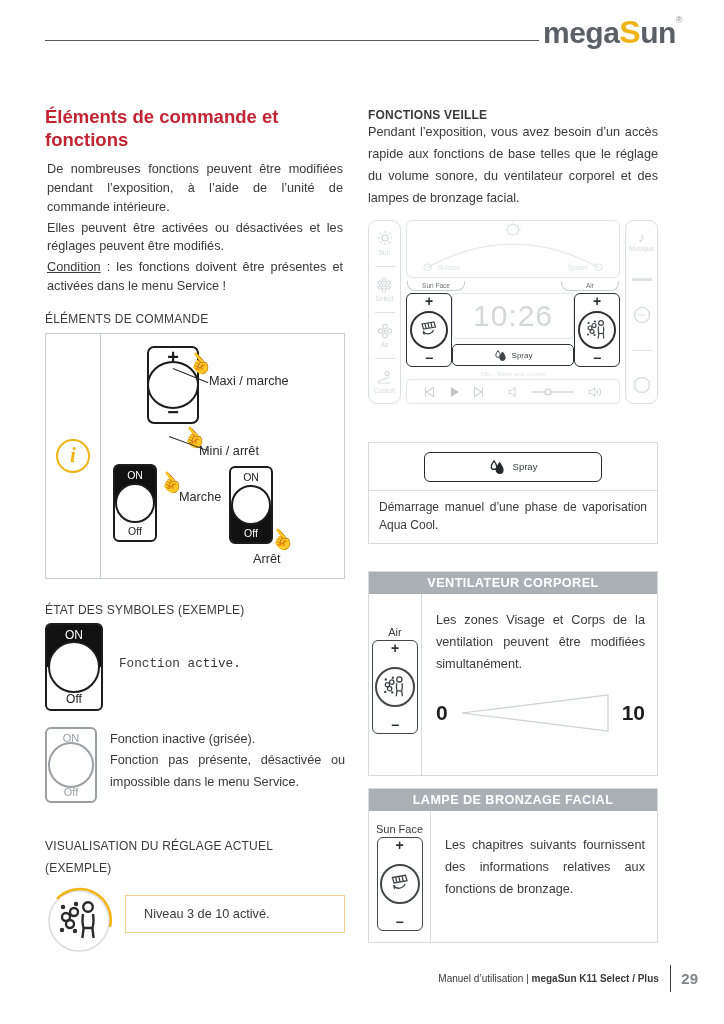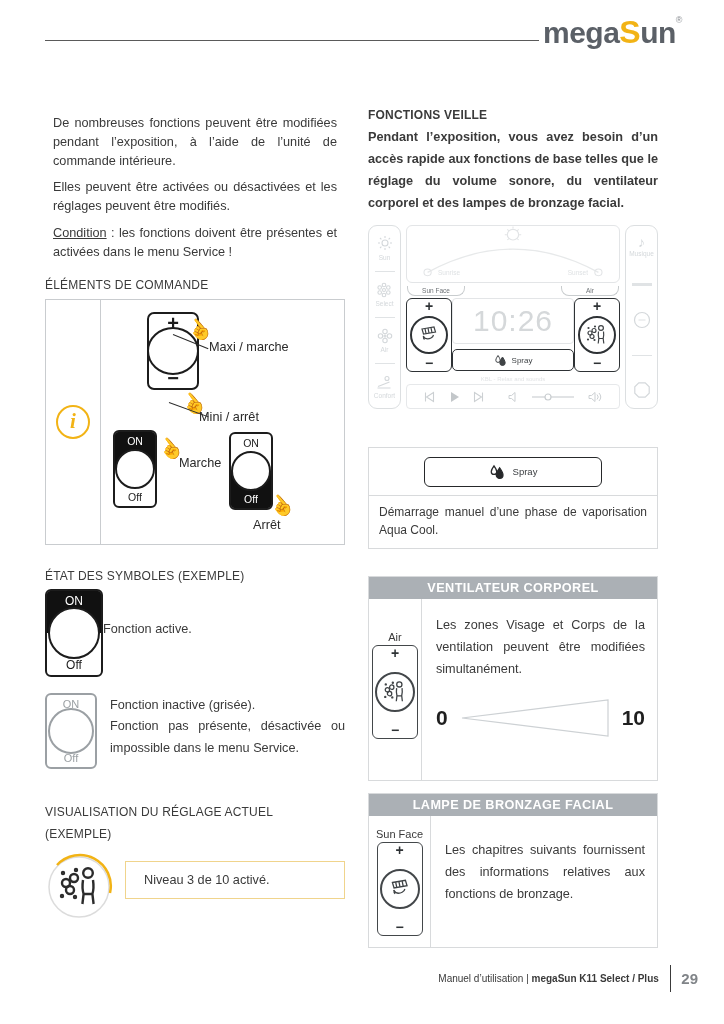--- a/index.html
+++ b/index.html
@@ -13,21 +13,21 @@
   .header { position:absolute; left:45px; right:42px; top:16px; display:flex; align-items:flex-end; }
   .header-rule { flex:1; border-bottom:1.5px solid #5a5a5a; margin-bottom:7px; }
   .logo { font-size:30px; font-weight:bold; color:#5b6067; letter-spacing:-0.5px; line-height:1; margin-left:4px; white-space:nowrap; }
   .logo .lg-yellow { color:#f2b315; font-size:32px; }
   .logo .lg-reg { font-size:9px; vertical-align:top; color:#8a8e93; font-weight:normal; }
   
   .col-left  { position:absolute; left:45px;  top:106px; width:300px; }
   .col-right { position:absolute; left:368px; top:108px; width:290px; }
   .red-title { color:#c22431; font-size:18.5px; font-weight:bold; line-height:1.22; margin-bottom:9px; }
   .body-text { font-size:12.7px; line-height:1.48; text-align:justify; }
-  .body-text p { margin:8px; }
+  .body-text p { margin:2px; }
   .u { text-decoration:underline; }
   .mini-heading { font-size:12px; letter-spacing:0.2px; color:#3a3a3a; }
   .bold { font-weight:bold; }
   
   .diagram { margin-top:7px; height:246px; border:1px solid #c9cccf; display:flex; background:#fff; }
   .diagram-left { width:55px; border-right:1px solid #c9cccf; display:flex; align-items:center; justify-content:center; }
   .info-circle { width:34px; height:34px; border:2.5px solid #f2b315; border-radius:50%; color:#f2b315;
     font-family:"Liberation Serif", serif; font-style:italic; font-weight:bold; font-size:21px;
     display:flex; align-items:center; justify-content:center; }
   .diagram-main { position:relative; flex:1; }
@@ -145,20 +145,21 @@
 </svg>
 
 <div class="page">
 
   <div class="header">
     <div class="header-rule"></div>
     <div class="logo"><span class="lg-gray">mega</span><span class="lg-yellow">S</span><span class="lg-gray">un</span><span class="lg-reg">®</span></div>
   </div>
 
   <div class="col-left">
+    <div class="red-title">Éléments de commande et fonctions</div>
     <div class="body-text">
       <p>De nombreuses fonctions peuvent être modifiées pendant l’exposition, à l’aide de l’unité de commande intérieure.</p>
       <p>Elles peuvent être activées ou désactivées et les réglages peuvent être modifiés.</p>
       <p><span class="u">Condition</span><span> : les fonctions doivent être présentes et activées dans le menu Service !</span></p>
     </div>
 
     <div class="mini-heading" style="margin-top:16px;">ÉLÉMENTS DE COMMANDE</div>
 
     <div class="diagram">
       <div class="diagram-left">
@@ -196,21 +197,21 @@
     </div>
 
     <div class="mini-heading" style="margin-top:24px;">ÉTAT DES SYMBOLES (EXEMPLE)</div>
 
     <div class="sym-row" style="margin-top:6px;">
       <div class="toggle t-lg on-active">
         <div class="half top">ON</div>
         <div class="half bottom">Off</div>
         <div class="knob"></div>
       </div>
-      <div class="sym-text" style="padding-top:30px;">Fonction active.</div>
+      <div class="sym-text" style="margin-left:16px; padding-top:30px;font-family:Liberation Mono, monospace;">Fonction active.</div>
     </div>
 
     <div class="sym-row" style="margin-top:16px;">
       <div class="toggle t-md gray">
         <div class="half top">ON</div>
         <div class="half bottom">Off</div>
         <div class="knob"></div>
       </div>
       <div class="sym-text" style="margin-left:13px; padding-top:2px; flex:1;">
         <p>Fonction inactive (grisée).</p>
@@ -232,21 +233,21 @@
         </svg>
       </span>
       <div class="level-box">
           <span>Niveau 3 de 10 activé.</span>
         </div>
     </div>
   </div>
 
   <div class="col-right">
     <div class="mini-heading bold">FONCTIONS VEILLE</div>
-    <div class="body-text" style="margin-top:5px; line-height:1.72;font-weight:bold;">Pendant l’exposition, vous avez besoin d’un accès rapide aux fonctions de base telles que le réglage du volume sonore, du ventilateur corporel et des lampes de bronzage facial.</div>
+    <div class="body-text" style="line-height:1.72;">Pendant l’exposition, vous avez besoin d’un accès rapide aux fonctions de base telles que le réglage du volume sonore, du ventilateur corporel et des lampes de bronzage facial.</div>
 
     <div class="panel">
       <div class="rail">
         <div class="rail-item">
           <span><svg width="16" height="16" viewBox="0 0 16 16" fill="none" stroke="#d4d8db" stroke-width="1.1">
                 <circle cx="8" cy="8" r="3"></circle>
                 <path d="M8,1 L8,3 M8,13 L8,15 M1,8 L3,8 M13,8 L15,8 M3,3 L4.4,4.4 M11.6,11.6 L13,13 M13,3 L11.6,4.4 M4.4,11.6 L3,13"></path>
               </svg></span>
           <span>Sun</span>
         </div>

